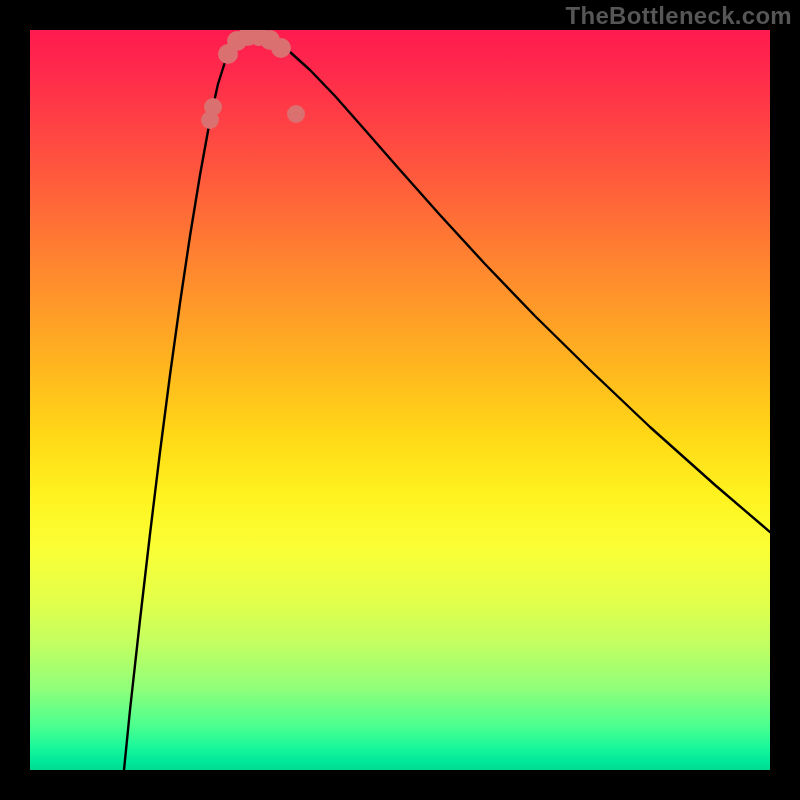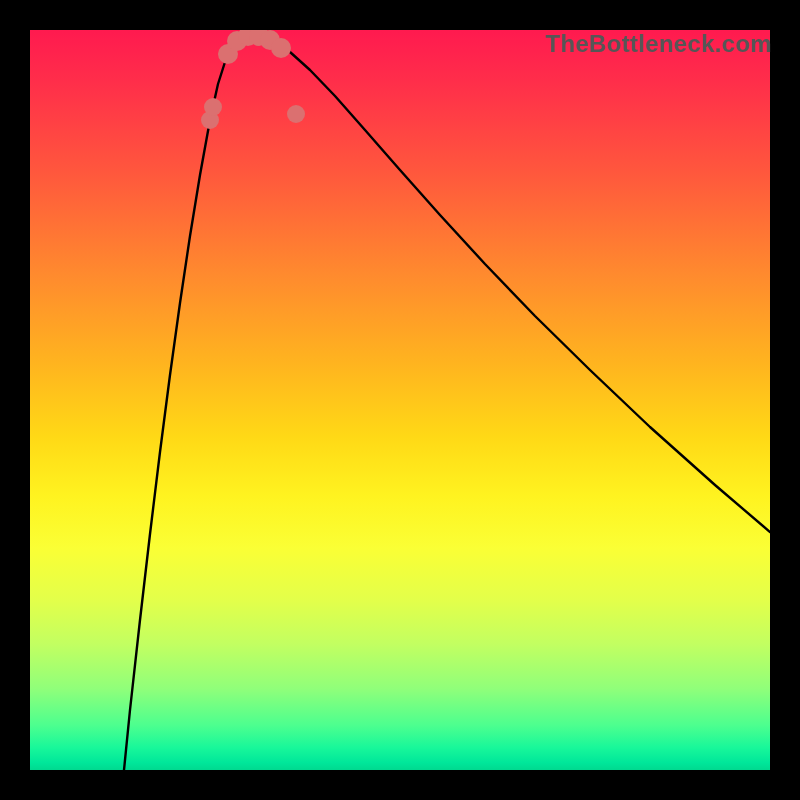--- a/index.html
+++ b/index.html
@@ -6,28 +6,27 @@
   html, body { width: 800px; height: 800px; overflow: hidden; background: #000; }
   .frame {
     position: relative;
     width: 800px;
     height: 800px;
     background: #000;
   }
   .watermark {
     position: absolute;
     top: 2px;
-    right: 28px;
+    right: 8px;
     font-family: Arial, Helvetica, sans-serif;
     font-size: 24px;
     font-weight: 600;
     color: #565656;
     letter-spacing: 0.3px;
     z-index: 10;
-    margin-top: 28px;
   }
   .plot {
     position: absolute;
     left: 30px;
     top: 30px;
     width: 740px;
     height: 740px;
     overflow: hidden;
   }
   .gradient {

